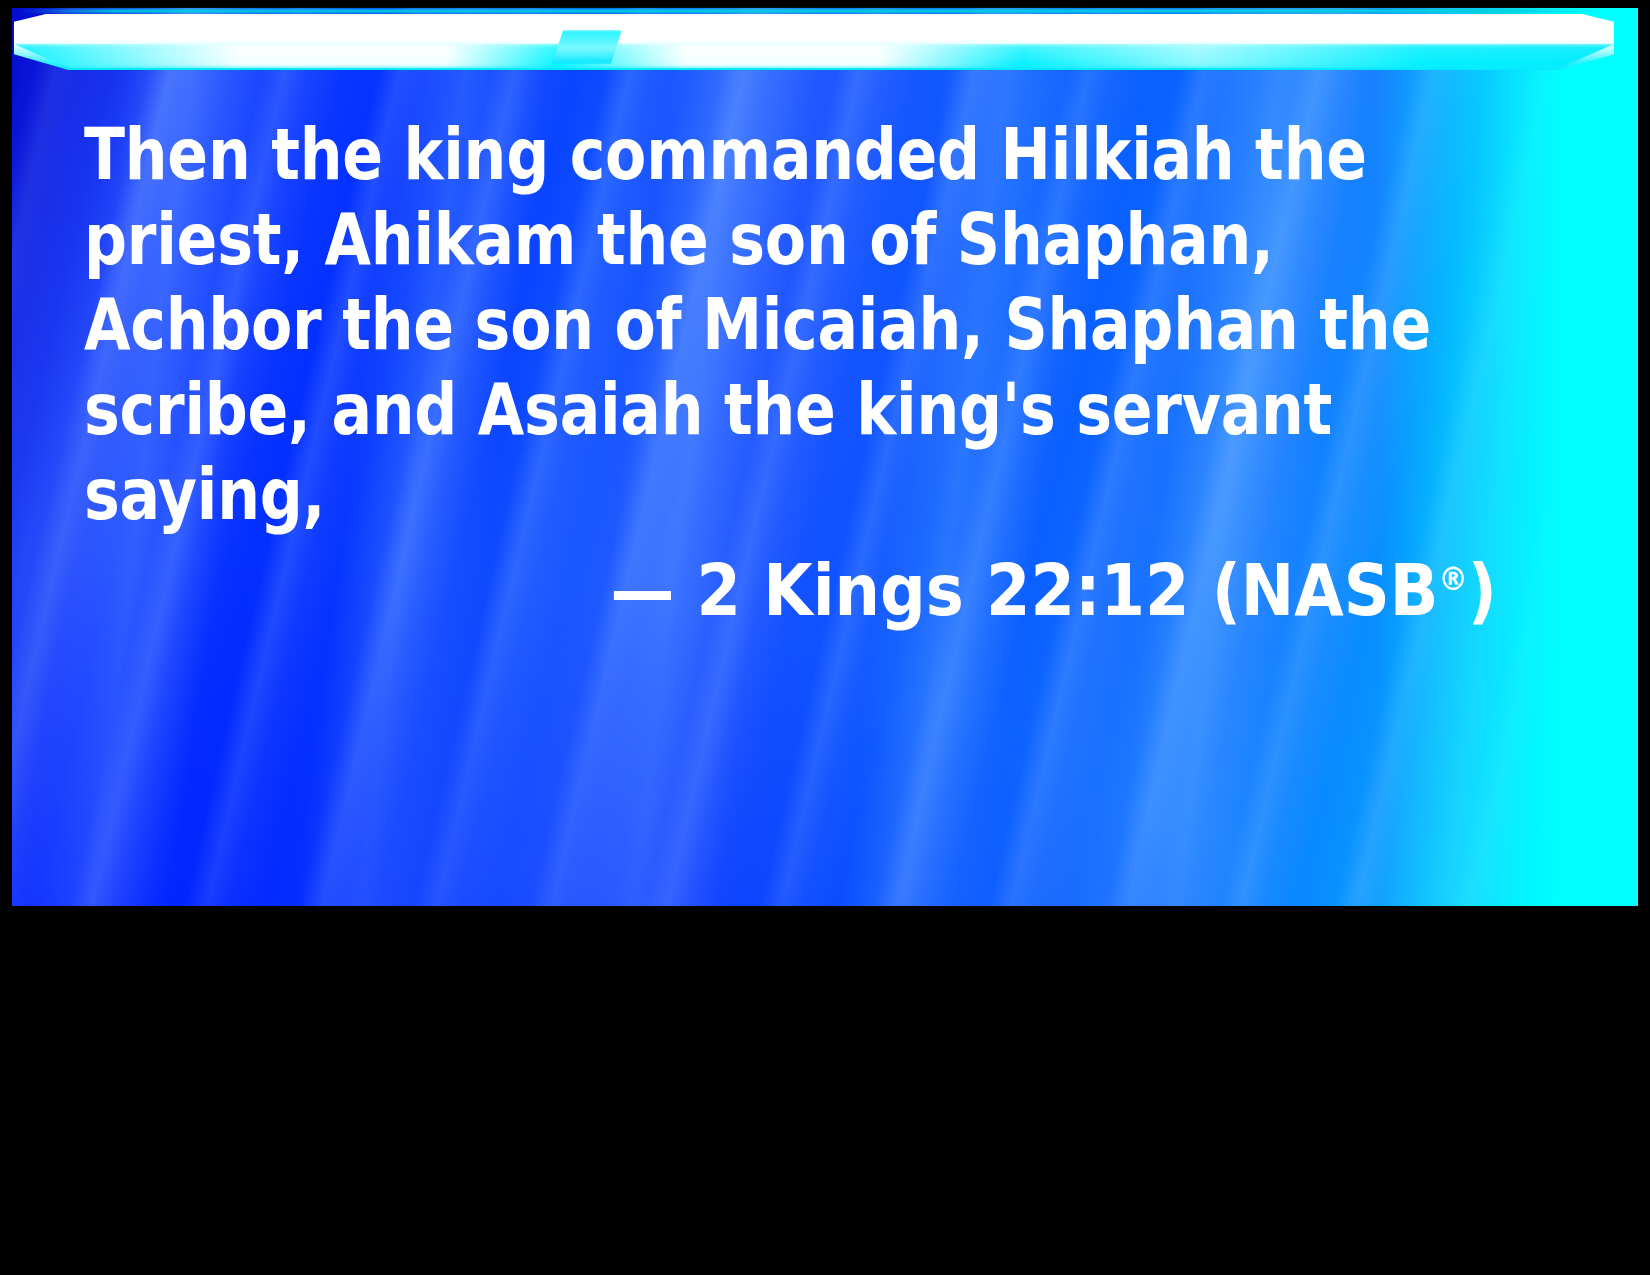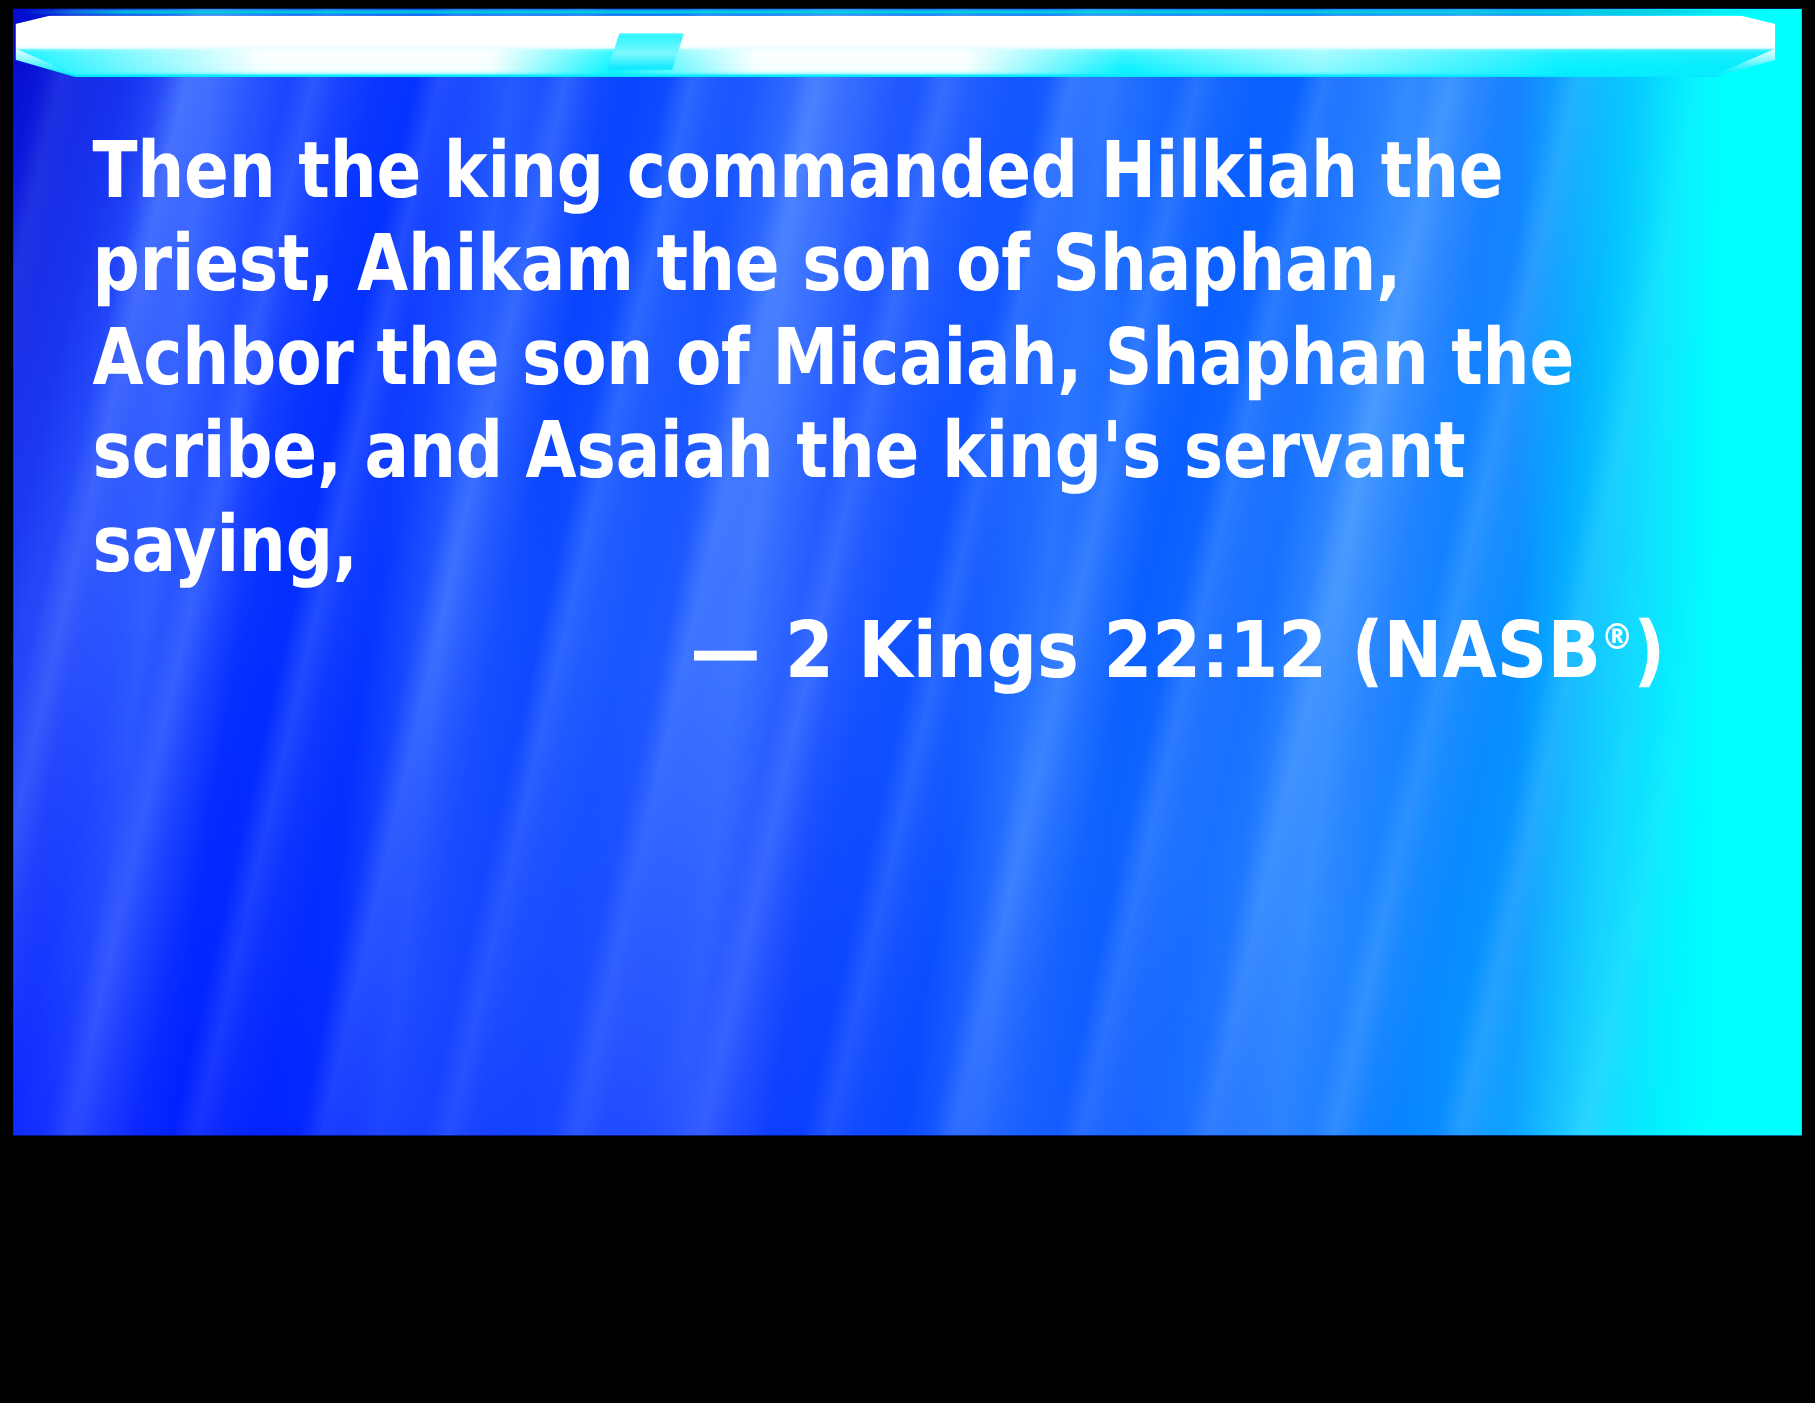--- a/index.html
+++ b/index.html
@@ -11,21 +11,21 @@
     width: 1650px;
     height: 1275px;
     overflow: hidden;
     font-family: "Liberation Sans", "DejaVu Sans", sans-serif;
   }
 
   
   #slide {
     position: relative;
     width: 1650px;
-    height: 1032px;
+    height: 906px;
     background: #000000;
     overflow: hidden;
   }
 
   
   #panel {
     position: absolute;
     left: 12px;
     top: 8px;
     width: 1626px;
@@ -189,21 +189,21 @@
     font-size: 71px;
     line-height: 85px;
     color: #ffffff;
     letter-spacing: -0.2px;
     white-space: nowrap;
     transform: scaleX(0.94);
     transform-origin: left center;
   }
   #attribution {
     position: absolute;
-    left: 84px;
+    left: 67px;
     top: 537px;
     width: 1430px;
     text-align: right;
     font-family: "Liberation Sans Narrow", "DejaVu Sans Condensed", "Liberation Sans", "DejaVu Sans", sans-serif;
     font-weight: bold;
     font-size: 71px;
     line-height: 85px;
     color: #ffffff;
     white-space: nowrap;
   }

